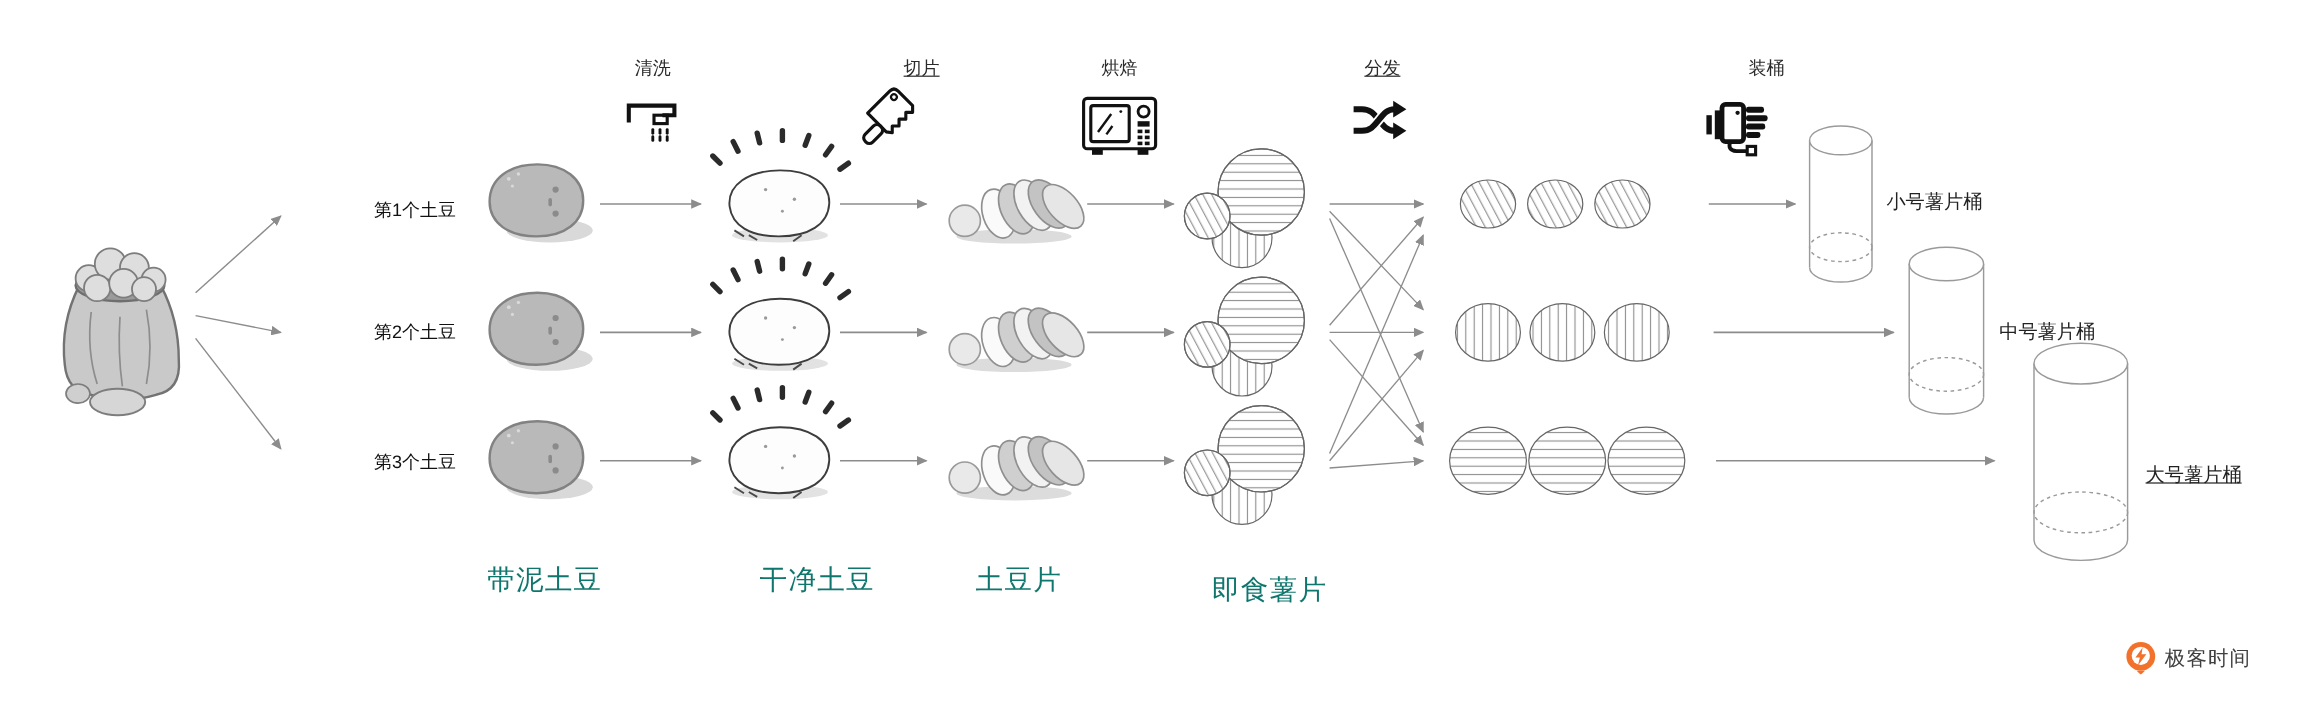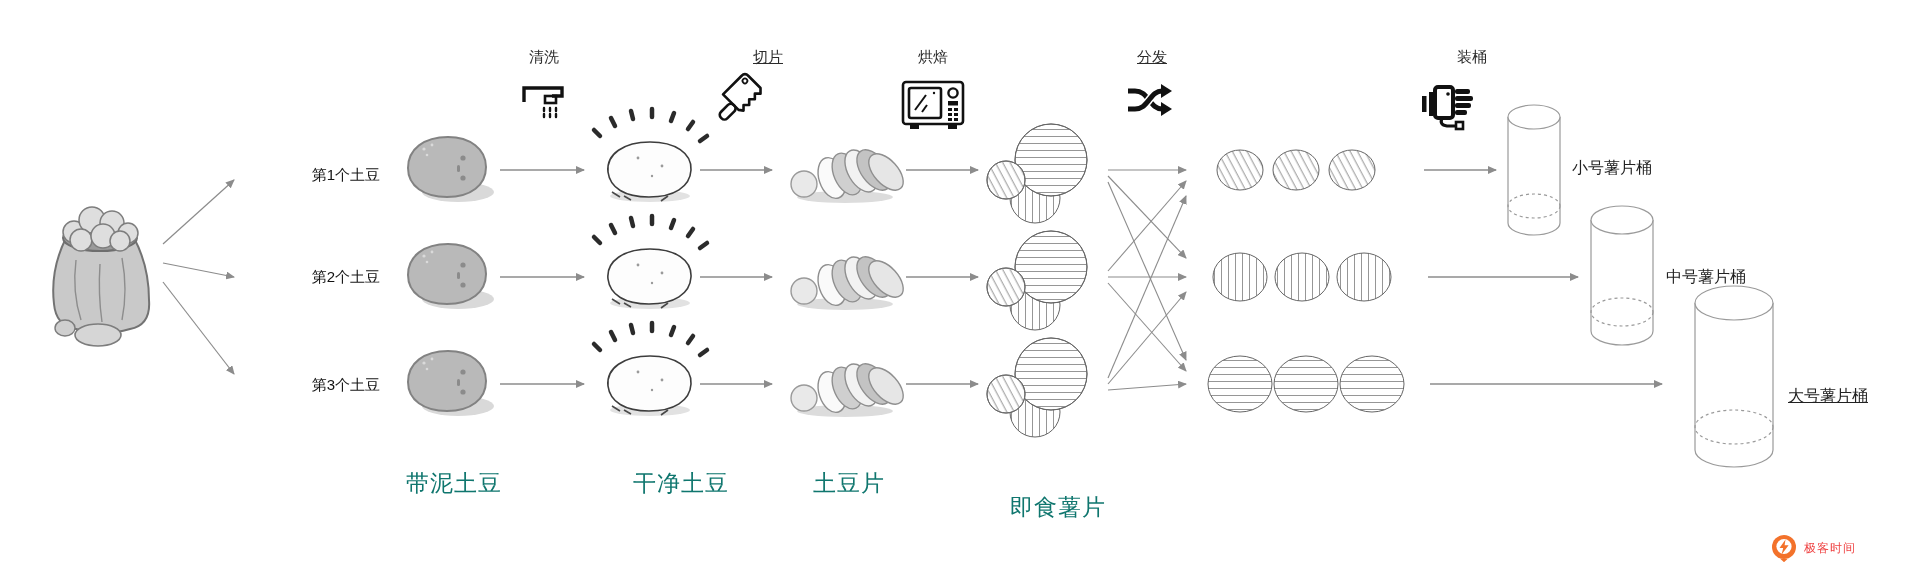--- a/index.html
+++ b/index.html
@@ -6,21 +6,21 @@
   body{width:1920px;height:586px;position:relative;overflow:hidden;
        font-family:"Liberation Sans","DejaVu Sans",sans-serif;color:#1a1a1a;}
   #stage{position:absolute;left:0;top:0;width:1920px;height:586px;}
   svg{position:absolute;left:0;top:0;}
   .lbl{position:absolute;white-space:nowrap;}
   .station-lbl{font-size:15px;color:#2b2b2b;transform:translateX(-50%);}
   .row-lbl{font-size:15px;color:#111;text-align:right;}
   .stage-lbl{font-size:23px;font-weight:400;color:#0f766e;transform:translateX(-50%);letter-spacing:1px;text-align:center;}
   .bucket-lbl{font-size:16px;color:#222;}
   .logo{position:absolute;left:1770px;top:534px;display:flex;align-items:center;gap:6px;}
-  .logo-text{font-size:12px;color:#ef4444;letter-spacing:1px;}
+  .logo-text{font-size:17px;color:#404040;letter-spacing:1px;}
 </style>
 </head>
 <body>
 
 <div id="stage">
 
 <svg width="1920" height="586" viewBox="0 0 1920 586">
   <defs>
     <marker id="arr" markerWidth="9" markerHeight="8" refX="8" refY="4" orient="auto" markerUnits="userSpaceOnUse">
       <path d="M0,0 L9,4 L0,8 Z" fill="#8c8c8c"></path>
@@ -234,21 +234,21 @@
 <div class="lbl station-lbl" style="left:1152px;top:48px;text-decoration:underline;">分发</div>
 <div class="lbl station-lbl" style="left:1452px;top:48px;margin-left:20px;">装桶</div>
 
 <div class="lbl row-lbl" style="right:1540px;top:166px;">第1个土豆</div>
 <div class="lbl row-lbl" style="right:1540px;top:268px;margin-left:44px;">第2个土豆</div>
 <div class="lbl row-lbl" style="right:1540px;top:376px;">第3个土豆</div>
 
 <div class="lbl stage-lbl" style="left:454px;top:468px;">带泥土豆</div>
 <div class="lbl stage-lbl" style="left:652px;top:468px;margin-left:29px;">干净土豆</div>
 <div class="lbl stage-lbl" style="left:849px;top:468px;">土豆片</div>
-<div class="lbl stage-lbl" style="left:1058px;top:492px;">即食薯片</div>
+<div class="lbl stage-lbl" style="left:1058px;top:476px;">即食薯片</div>
 
 <div class="lbl bucket-lbl" style="left:1572px;top:158px;font-family:Liberation Serif, serif;">小号薯片桶</div>
 <div class="lbl bucket-lbl" style="left:1666px;top:267px;">中号薯片桶</div>
 <div class="lbl bucket-lbl" style="left:1788px;top:386px;text-decoration:underline;">大号薯片桶</div>
 
 <div class="logo">
   <svg width="28" height="28" viewBox="0 0 28 28" style="position:static">
     <circle cx="14" cy="13" r="12" fill="#F3722B"></circle>
     <circle cx="14" cy="12.5" r="7.6" fill="#ffffff"></circle>
     <polygon points="15.5,5.5 9.5,14 13.2,14 11.6,20.5 18.6,11.2 14.6,11.2" fill="#F3722B"></polygon>

